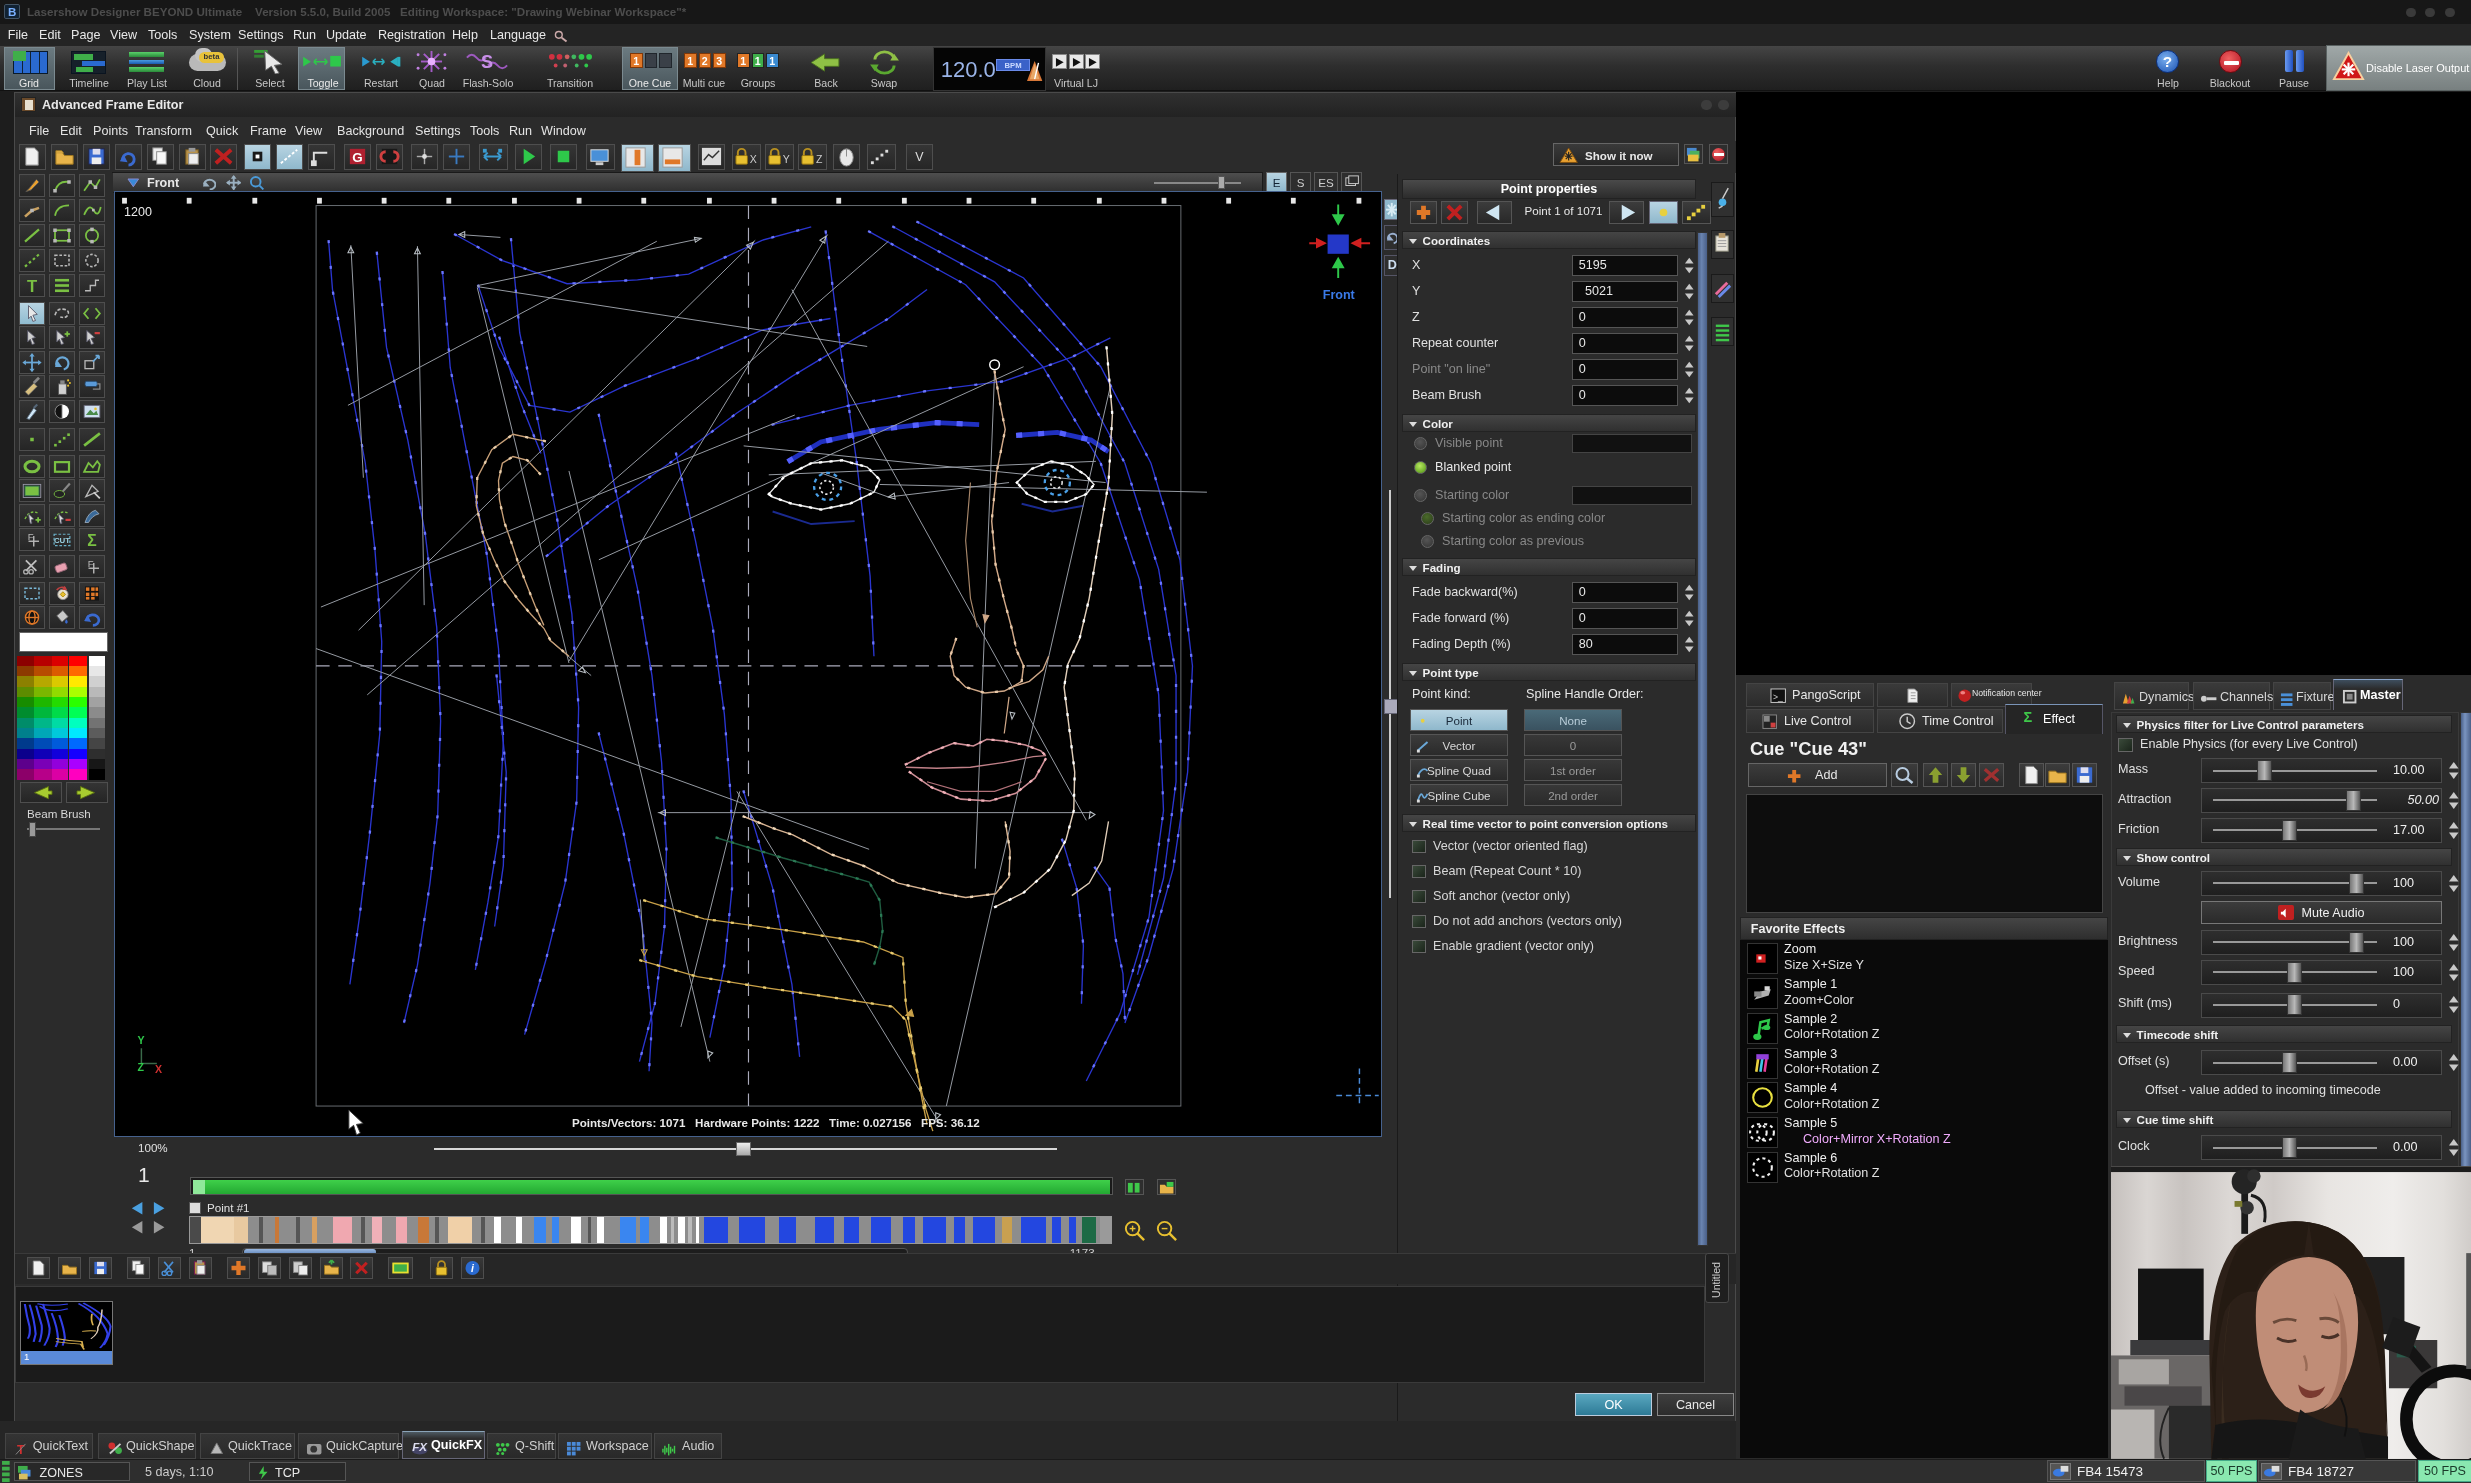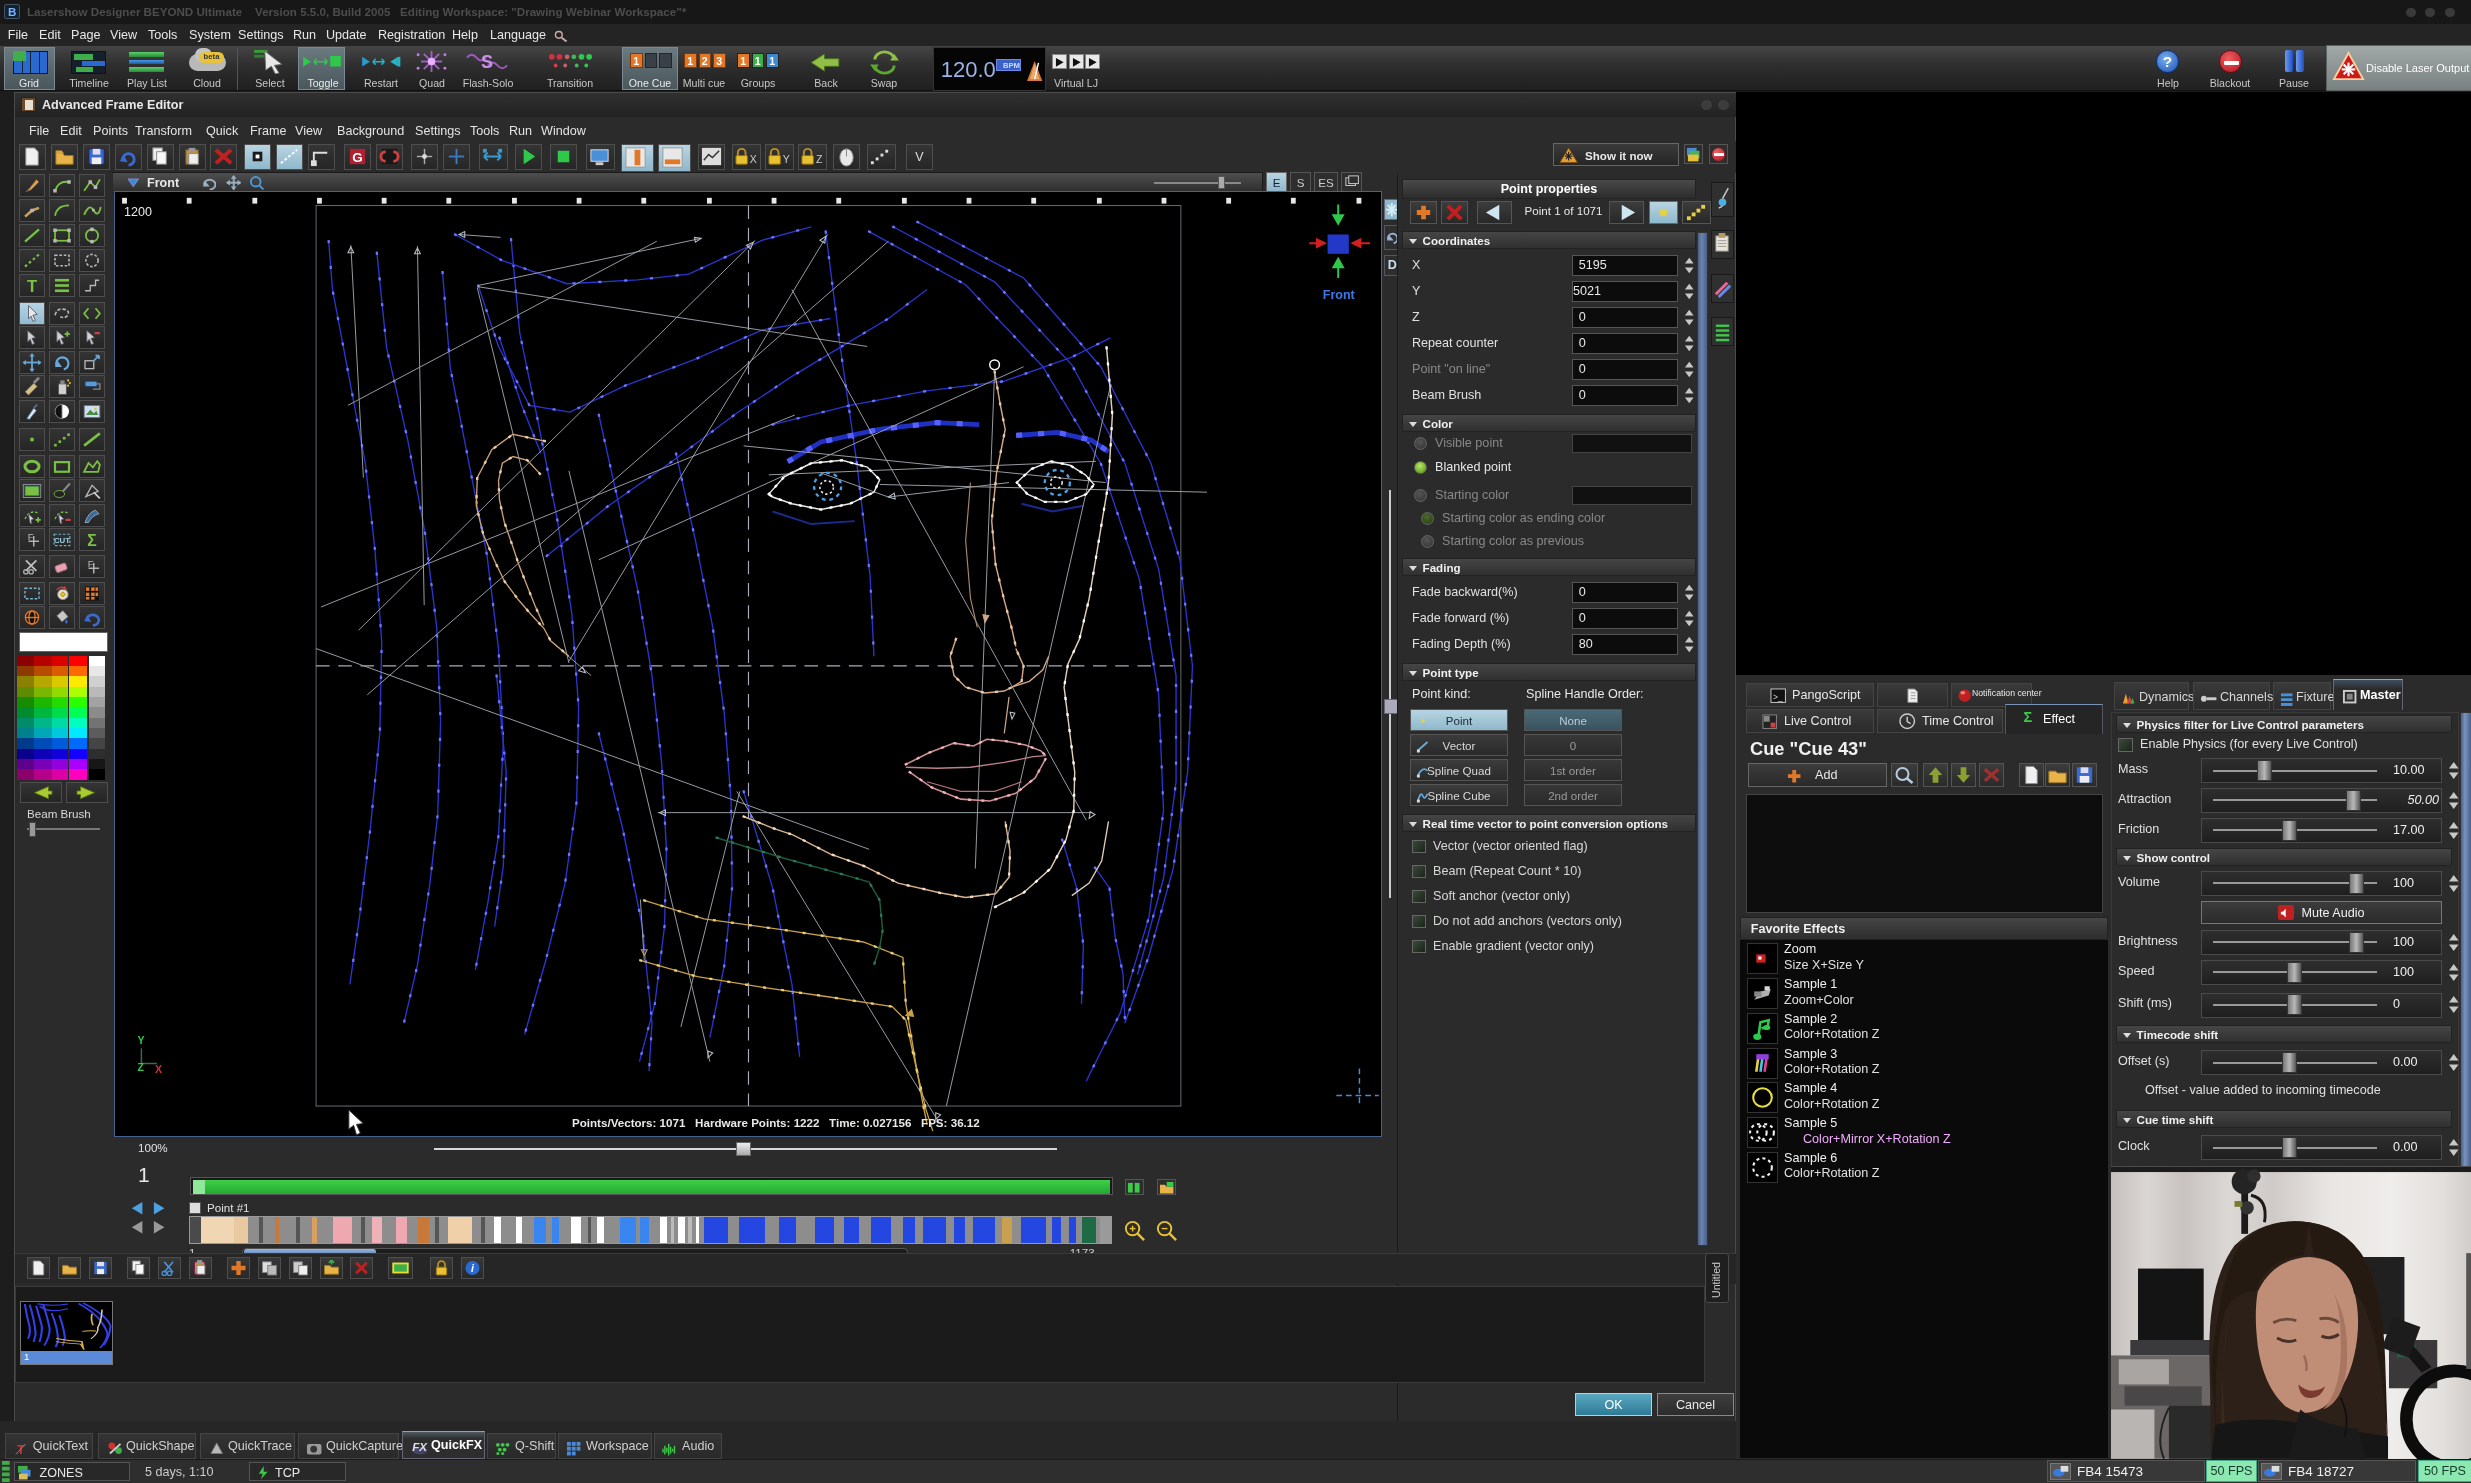--- a/index.html
+++ b/index.html
@@ -141,21 +141,21 @@
 <div class="abs" style="left:768px;top:77px;width:116px;text-align:center;font-size:10.6px;color:#c8c8c8;">Back</div>
 <div class="abs" style="left:869px;top:50px;width:31px;height:25px;"><svg width="31" height="25" viewBox="0 0 32 26">
         <path d="M6 10 A10 8 0 0 1 26 10" fill="none" stroke="#8fc045" stroke-width="3"></path>
         <path d="M26 16 A10 8 0 0 1 6 16" fill="none" stroke="#5aa830" stroke-width="3"></path>
         <path d="M26 4 L31 11 L22 11 Z" fill="#8fc045"></path>
         <path d="M6 22 L1 15 L10 15 Z" fill="#5aa830"></path>
       </svg></div>
 <div class="abs" style="left:826px;top:77px;width:116px;text-align:center;font-size:10.6px;color:#c8c8c8;">Swap</div>
 <div class="abs" style="left:933px;top:47px;width:113px;height:44px;background:#050505;border:1px solid #333;">
       <div class="abs" style="left:6.8px;top:8.7px;font-size:22px;color:#9ab4e8;">120.0</div>
-      <div class="abs" style="left:62px;top:10.6px;width:25px;height:12.6px;background:#3a62c8;border:1px solid #6a8ae8;color:#cadaff;font-size:7.7px;font-weight:bold;text-align:right;line-height:11.6px;">BPM</div>
+      <div class="abs" style="left:62px;top:10.6px;width:34px;height:12.6px;background:#3a62c8;border:1px solid #6a8ae8;color:#cadaff;font-size:7.7px;font-weight:bold;text-align:center;line-height:11.6px;">BPM</div>
       <svg class="abs" style="left:91px;top:11.6px;" width="19.3" height="23" viewBox="0 0 20 24">
         <path d="M10 1 L18 22 L2 22 Z" fill="#d87838"></path>
         <path d="M10 4 L15 20 L5 20 Z" fill="#e8a868"></path>
         <line x1="10" y1="20" x2="14" y2="3" stroke="#fff" stroke-width="1.5"></line>
       </svg>
     </div>
 <div class="abs" style="left:1052px;top:54px;width:14.5px;height:14.5px;background:#e8e8e8;border:1px solid #888;"><svg width="12.6" height="12.6" viewBox="0 0 13 13">
         <path d="M3 2 L11 6.5 L3 11 Z" fill="#111"></path>
       </svg></div>
 <div class="abs" style="left:1069px;top:54px;width:14.5px;height:14.5px;background:#e8e8e8;border:1px solid #888;"><svg width="12.6" height="12.6" viewBox="0 0 13 13">
@@ -915,21 +915,21 @@
         </g>
       </svg></div>
 <div class="abs" style="left:1402px;top:231px;width:294px;height:18.3px;background:linear-gradient(#454545,#303030);border:1px solid #222;color:#f0f0f0;font-size:11.6px;font-weight:bold;line-height:17.4px;"><span style="display:inline-block;width:0;height:0;border-left:4.8px solid transparent;border-right:4.8px solid transparent;border-top:5.8px solid #ddd;margin:0 5.8px 1px 5.8px;"></span>Coordinates</div>
 <div class="abs" style="left:1412px;top:258px;font-size:12.6px;color:#e0e0e0;">X</div>
 <div class="abs" style="left:1572px;top:255px;width:106px;height:21px;background:#0c0c0c;border:1px solid #555;color:#e8e8e8;font-size:12.6px;line-height:19.3px;padding-left:5.8px;">5195</div>
 <svg class="abs" style="left:1682px;top:255px;" width="14.5" height="21" viewBox="0 0 15 22">
       <path d="M7.5 3 L3 9 L12 9 Z" fill="#c8c8c8"></path>
       <path d="M7.5 19 L3 13 L12 13 Z" fill="#c8c8c8"></path>
     </svg>
 <div class="abs" style="left:1412px;top:284px;font-size:12.6px;color:#e0e0e0;">Y</div>
-<div class="abs" style="left:1572px;top:281px;width:106px;height:21px;background:#0c0c0c;border:1px solid #555;color:#e8e8e8;font-size:12.6px;line-height:19.3px;padding-left:0;">5021</div>
+<div class="abs" style="left:1572px;top:281px;width:106px;height:21px;background:#0c0c0c;border:1px solid #555;color:#e8e8e8;font-size:12.6px;line-height:19.3px;padding-left:12px;">5021</div>
 <svg class="abs" style="left:1682px;top:281px;" width="14.5" height="21" viewBox="0 0 15 22">
       <path d="M7.5 3 L3 9 L12 9 Z" fill="#c8c8c8"></path>
       <path d="M7.5 19 L3 13 L12 13 Z" fill="#c8c8c8"></path>
     </svg>
 <div class="abs" style="left:1412px;top:310px;font-size:12.6px;color:#e0e0e0;">Z</div>
 <div class="abs" style="left:1572px;top:307px;width:106px;height:21px;background:#0c0c0c;border:1px solid #555;color:#e8e8e8;font-size:12.6px;line-height:19.3px;padding-left:5.8px;">0</div>
 <svg class="abs" style="left:1682px;top:307px;" width="14.5" height="21" viewBox="0 0 15 22">
       <path d="M7.5 3 L3 9 L12 9 Z" fill="#c8c8c8"></path>
       <path d="M7.5 19 L3 13 L12 13 Z" fill="#c8c8c8"></path>
     </svg>

